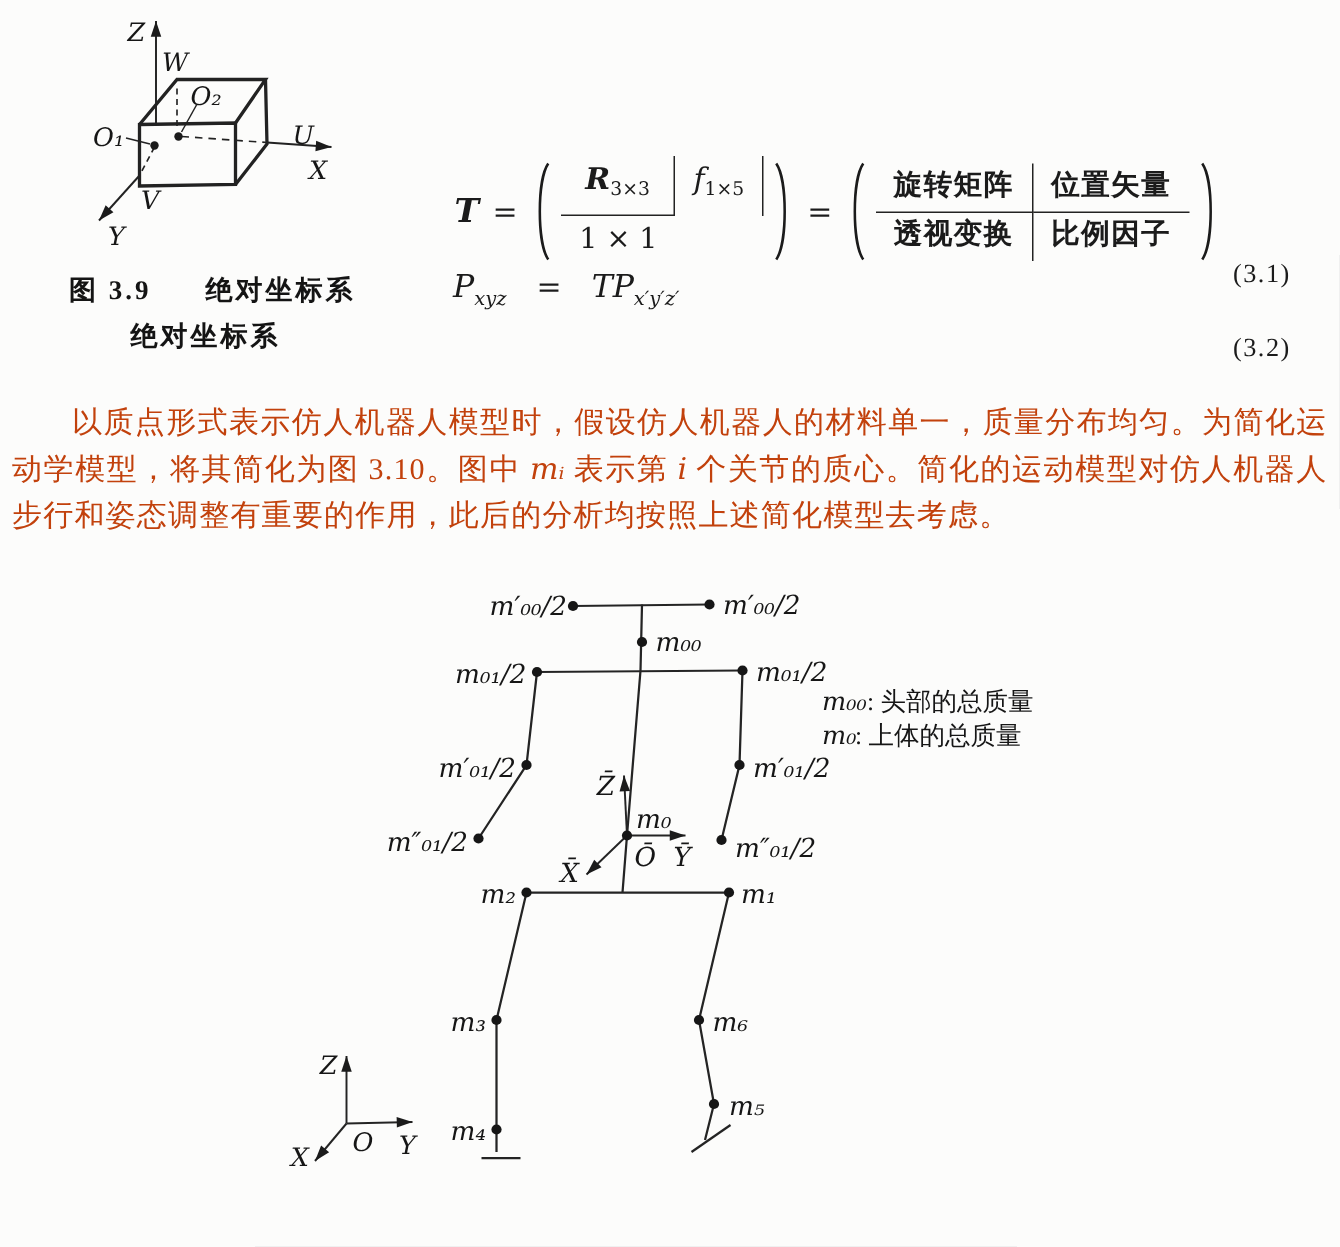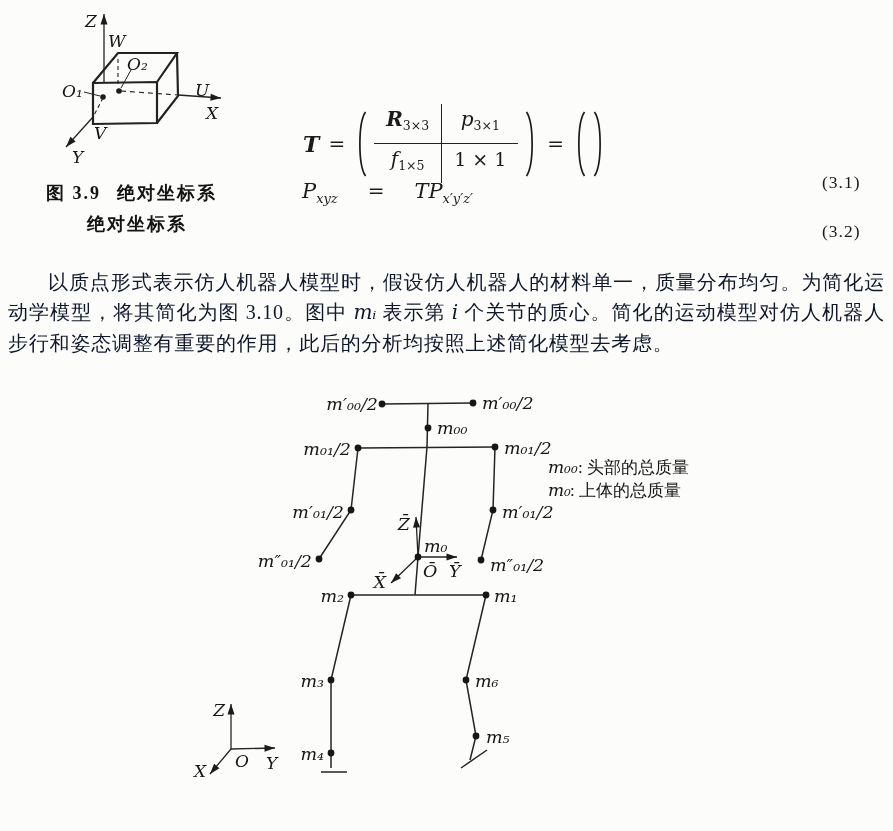--- a/index.html
+++ b/index.html
@@ -9,29 +9,29 @@
     font-family:"Liberation Serif", serif;
   }
   svg text { fill:#161616; }
   .itlab { font-family:"DejaVu Serif", serif; font-style:italic; font-size:17px; }
   .mlab  { font-family:"DejaVu Serif", serif; font-style:italic; font-size:17.5px; }
   .leg   { font-family:"Liberation Serif", serif; font-size:17px; }
   .legm  { font-family:"DejaVu Serif", serif; font-style:italic; font-size:17px; }
 
   
   .cap39 { position:absolute; left:46px; top:181px; font-weight:bold; font-size:18px; letter-spacing:2px; color:#141414; }
-  .cap39 .l1 { display:flex; gap:16px; }
+  .cap39 .l1 { display:flex; gap:36px; }
   .cap39 .l2 { margin-left:41px; margin-top:7px; }
   .cap310 { position:absolute; left:180px; top:788px; width:576px; text-align:center;
             font-weight:bold; font-size:20px; letter-spacing:1.5px; color:#141414; }
   .cap310 .tag { margin-right:18px; }
 
   
   .eq1-row { position:absolute; left:303px; top:104px; display:flex; align-items:center; gap:7px; }
-  .eq2-row { position:absolute; left:302px; top:179px; display:flex; align-items:baseline; gap:28px; font-size:21px; }
+  .eq2-row { position:absolute; left:302px; top:179px; display:flex; align-items:baseline; gap:18px; font-size:21px; }
   .term-T { font-family:"DejaVu Serif", serif; font-style:italic; font-weight:bold; font-size:22px; }
   .eqsign { font-family:"DejaVu Serif", serif; font-size:20px; padding:0 2px; }
   .bmatrix { display:grid; grid-template-columns:auto auto; }
   .bmatrix .c { padding:2px 12px 4px 12px; text-align:center; line-height:26px; }
   .bmatrix .tl { border-right:1.5px solid #222; border-bottom:1.5px solid #222; }
   .bmatrix .tr { border-bottom:1.5px solid #222; }
   .bmatrix .bl { border-right:1.5px solid #222; }
   .mvar { font-family:"DejaVu Serif", serif; font-style:italic; font-size:20px; }
   .mvarb { font-family:"DejaVu Serif", serif; font-style:italic; font-weight:bold; font-size:20px; }
   .msub { font-family:"DejaVu Serif", serif; font-style:normal; font-size:12.5px; vertical-align:-4px; letter-spacing:0; }
@@ -40,21 +40,21 @@
   .cncell { font-weight:bold; font-size:19px; letter-spacing:1px; line-height:26px; }
   .eqnum { position:absolute; font-family:"Liberation Serif", serif; font-size:17.5px; letter-spacing:1px; color:#1b1b1b;margin-top:48px; }
   .eqnum1 { left:822px; top:124px; }
   .eqnum2 { left:822px; top:173px; }
   .pvar { font-family:"DejaVu Serif", serif; font-style:italic; font-size:21px; }
 
   
   .para {
     position:absolute; left:8px; top:247px; width:877px;
     font-size:20px; line-height:30.3px; letter-spacing:0.8px;
-    text-align:justify; text-indent:2em; color:#0f172a;
+    text-align:justify; text-indent:2em; color:#c2410c;
   }
   .para .imath { font-family:"DejaVu Serif", serif; font-style:italic; letter-spacing:0; }
 
   .figsvg { position:absolute; }
 </style>
 </head>
 <body>
 
 <div class="page">
 
@@ -102,31 +102,36 @@
   </div>
 
   <div class="eq1-row">
     <span class="term-T">T</span>
     <span class="eqsign">=</span>
     <svg width="13" height="68" viewBox="0 0 13 68">
       <path d="M11.5,2 C4,13 4,55 11.5,66" stroke="#1b1b1b" stroke-width="1.7" fill="none"></path>
     </svg>
     <div class="bmatrix">
       <div class="c tl"><span class="mvarb">R</span><span class="msub">3×3</span></div>
-      <div class="c tr"><span class="mvar">p</span><span class="msub">3×1</span></div>
       <div class="c bl"><span class="mvar">f</span><span class="msub">1×5</span></div>
       <div class="c"><span class="mplain">1 × 1</span></div>
     </div>
     <svg width="13" height="68" viewBox="0 0 13 68">
       <path d="M1.5,2 C9,13 9,55 1.5,66" stroke="#1b1b1b" stroke-width="1.7" fill="none"></path>
     </svg>
     <span class="eqsign">=</span>
     <svg width="13" height="68" viewBox="0 0 13 68">
       <path d="M11.5,2 C4,13 4,55 11.5,66" stroke="#1b1b1b" stroke-width="1.7" fill="none"></path>
     </svg>
+    <div class="bmatrix">
+      <div class="c tl cncell">旋转矩阵</div>
+      <div class="c tr cncell">位置矢量</div>
+      <div class="c bl cncell">透视变换</div>
+      <div class="c cncell">比例因子</div>
+    </div>
     <svg width="13" height="68" viewBox="0 0 13 68">
       <path d="M1.5,2 C9,13 9,55 1.5,66" stroke="#1b1b1b" stroke-width="1.7" fill="none"></path>
     </svg>
   </div>
   <div class="eqnum eqnum1">(3.1)</div>
 
   <div class="eq2-row">
     <span><span class="pvar">P</span><span class="msubi">xyz</span></span>
     <span class="eqsign">=</span>
     <span><span class="pvar">TP</span><span class="msubi">x′y′z′</span></span>

